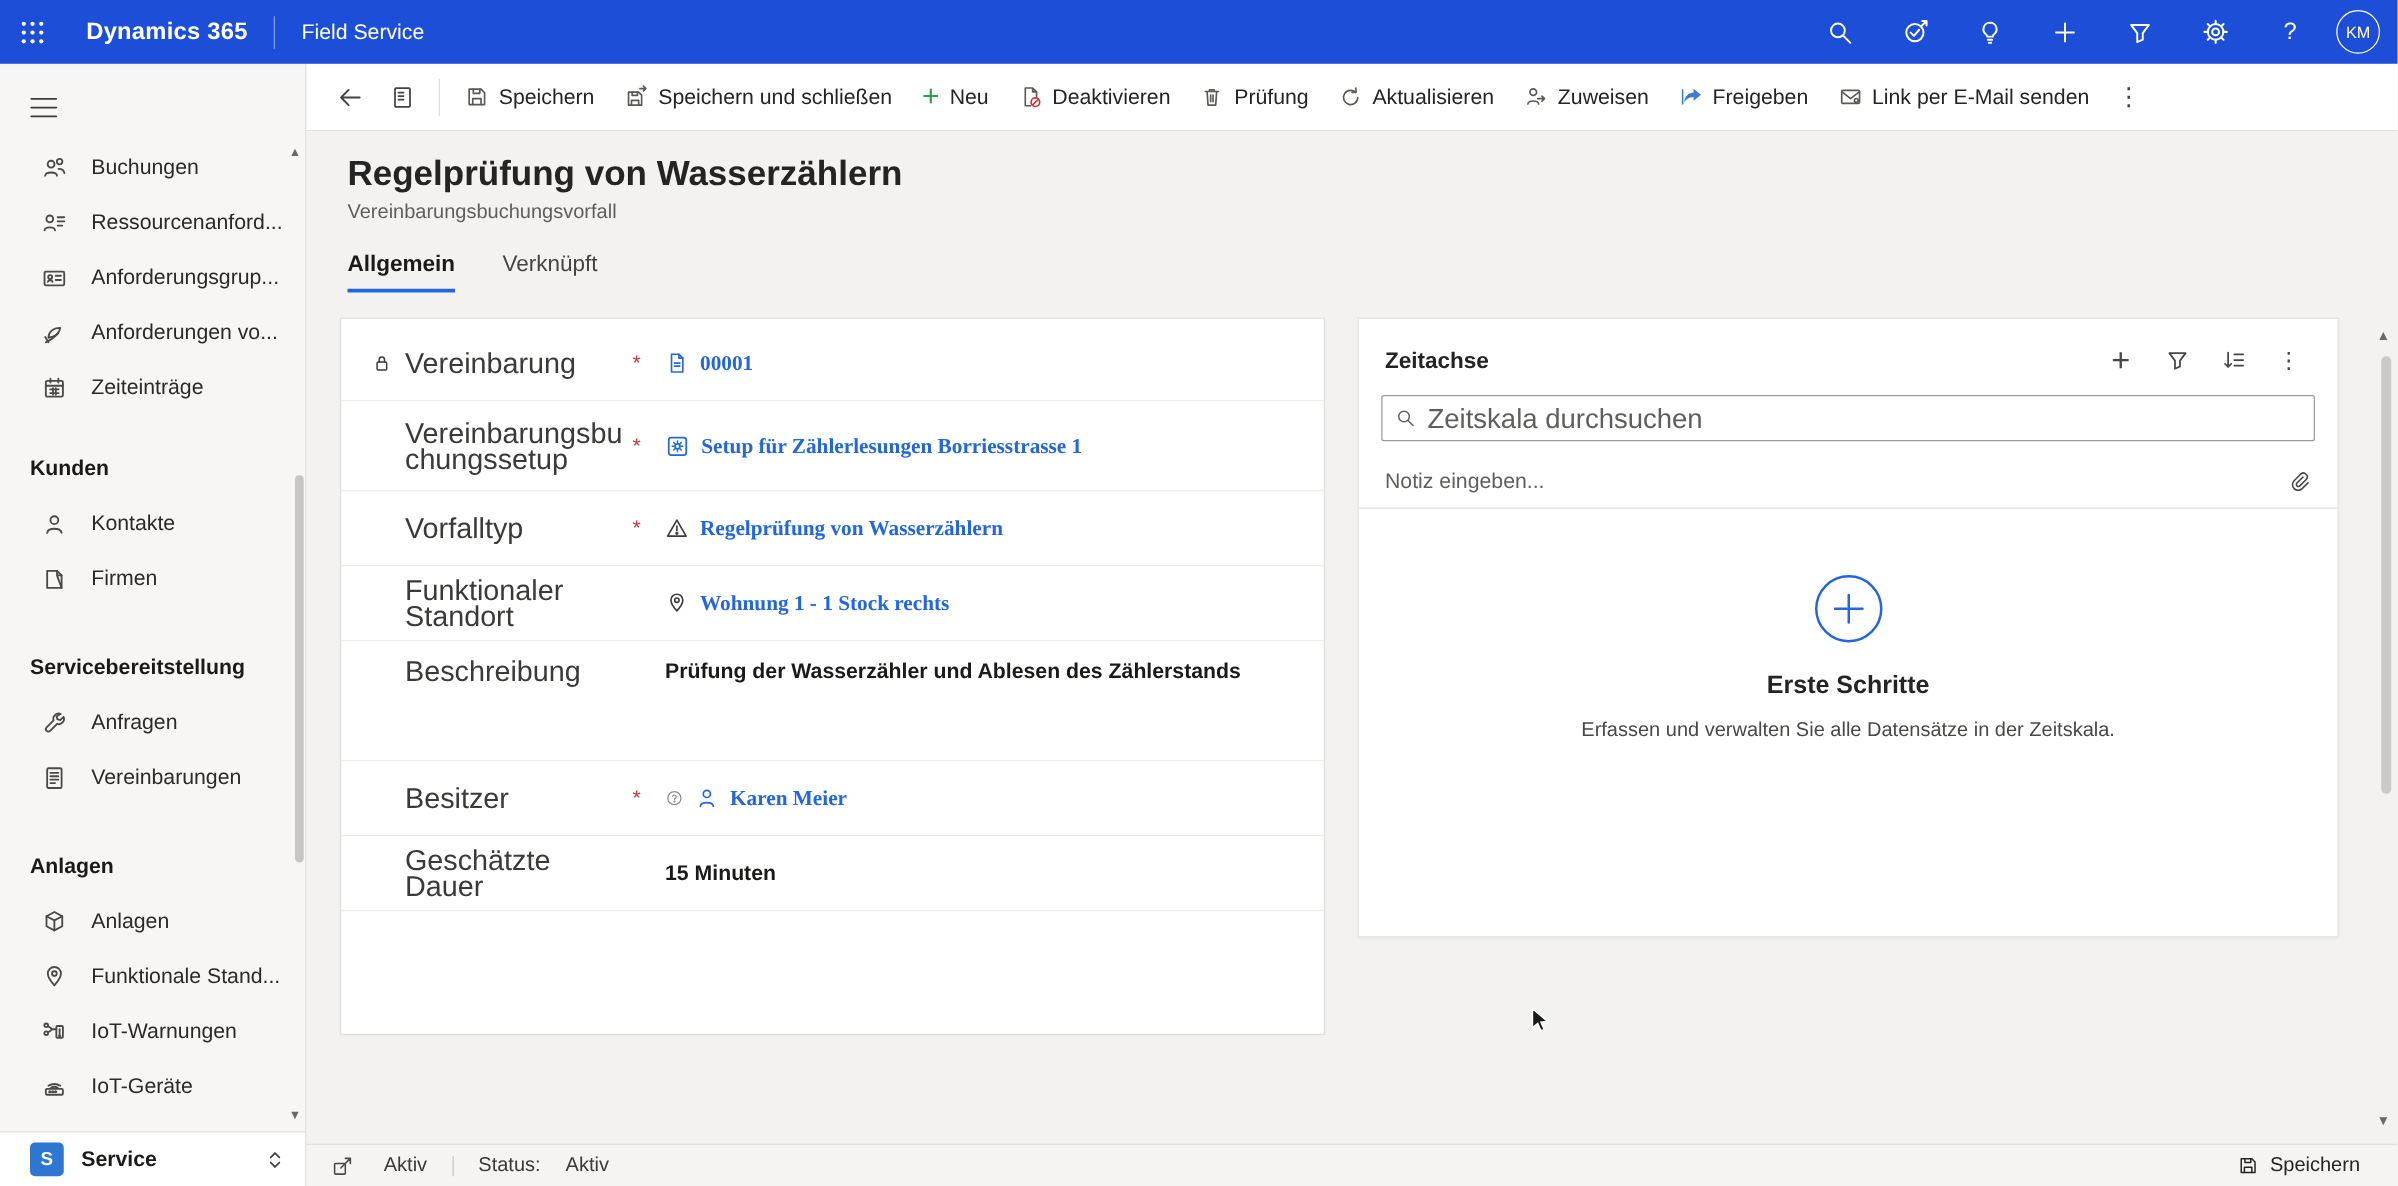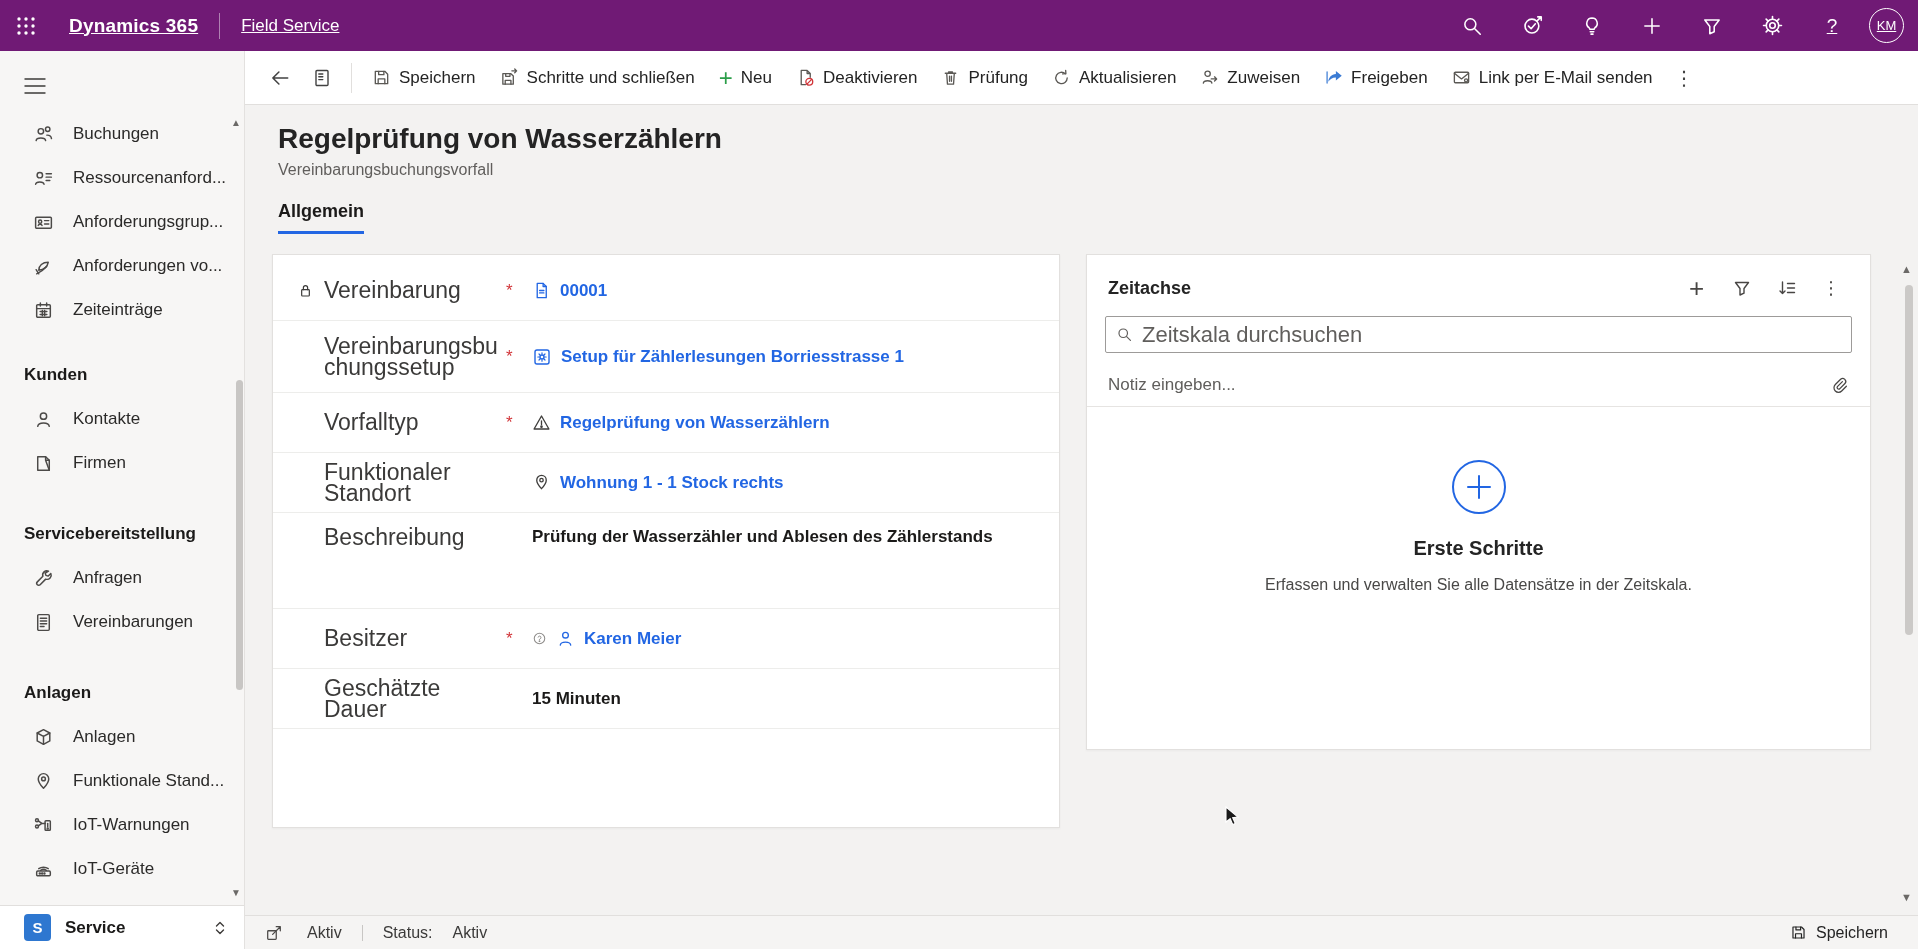--- a/index.html
+++ b/index.html
@@ -1,21 +1,21 @@
 <!DOCTYPE html>
 <html><head>
 <meta charset="utf-8">
 <style>
   * { margin:0; padding:0; box-sizing:border-box; }
   html,body { width:1918px; height:949px; overflow:hidden; font-family:"Liberation Sans",sans-serif; background:#f3f2f1; }
   svg { display:block; }
   .st { fill:none; stroke:currentColor; stroke-width:1.4; stroke-linecap:round; stroke-linejoin:round; }
 
   
-  .topbar { position:absolute; left:0; top:0; width:1918px; height:51px; background:#701a75; display:flex; align-items:center; color:#fff; z-index:30;text-decoration:underline; }
+  .topbar { position:absolute; left:0; top:0; width:1918px; height:51px; background:#1d4ed8; display:flex; align-items:center; color:#fff; z-index:30; }
   .waffle { width:51px; height:51px; display:flex; align-items:center; justify-content:center; cursor:pointer; }
   .brand { font-size:19px; font-weight:700; margin-left:18px; letter-spacing:.2px; }
   .tb-div { width:1px; height:26px; background:rgba(255,255,255,.45); margin:0 21px; }
   .appname { font-size:17px; font-weight:400; }
   .tb-right { margin-left:auto; display:flex; align-items:center; gap:14px; padding-right:14px; }
   .tb-ic { width:46px; height:46px; display:flex; align-items:center; justify-content:center; cursor:pointer; color:#fff; }
   .tb-q { font-size:19px; }
   .avatar { width:35px; height:35px; border:1.6px solid #fff; border-radius:50%; display:flex; align-items:center; justify-content:center; font-size:13px; font-weight:400; cursor:pointer; }
 
   
@@ -44,34 +44,34 @@
   .cmd-btn .cic { color:#5b5955; }
   .plus-green { color:#2b9e49; font-size:24px; font-weight:400; line-height:18px; }
   .cmd-more { width:40px; height:44px; display:flex; align-items:center; justify-content:center; font-size:20px; color:#424242; cursor:pointer; letter-spacing:1px; }
 
   .content { position:absolute; left:0; top:54px; right:0; bottom:34px; background:#f3f2f1; }
 
   .page-head { position:absolute; left:33px; top:18px; }
   .page-title { font-size:28px; font-weight:700; color:#242424; }
   .page-sub { font-size:16px; color:#605e5c; margin-top:6px; }
 
-  .tabs { position:absolute; left:33px; top:96px; display:flex; gap:38px;flex-direction:column; }
+  .tabs { position:absolute; left:33px; top:96px; display:flex; gap:38px; }
   .tab { font-size:18px; padding-bottom:9px; cursor:pointer; color:#444; }
   .tab.active { font-weight:700; color:#1b1a19; border-bottom:3px solid #2266e3; }
 
   .card { background:#fff; border:1px solid #e2e0de; box-shadow:0 1px 2px rgba(0,0,0,.04); }
   .form-card { position:absolute; left:27px; top:149px; width:788px; height:574px; padding-top:6px; }
   .frow { position:relative; display:flex; align-items:center; padding-left:51px; padding-right:10px; border-bottom:1px solid #ededeb; }
   .frow:last-child { border-bottom:none; }
   .h60{height:60px;} .h72{height:72px;} .h96{height:96px;}
   .frow.top { align-items:flex-start; padding-top:14px; }
   .flabel { width:178px; font-size:23px; color:#3b3a39; line-height:21px; overflow-wrap:anywhere; }
   .freq { width:18px; color:#d13438; font-size:17px; padding-left:4px; }
   .fval { display:flex; align-items:center; gap:9px; margin-left:12px; }
-  .link { color:#2266e3; font-size:17px; font-weight:700; cursor:pointer; }
+  .link { color:#2266e3; font-size:17px; font-weight:700; cursor:pointer;font-family:Liberation Serif, serif; }
   .plainv { color:#1b1a19; font-size:17px; font-weight:700; }
   .lockpos { position:absolute; left:24px; color:#3b3a39; }
   .bluei { color:#2266e3; } .darki { color:#3f3e3c; } .grayi { color:#8f8d8b; }
   .filler { height:40px; }
 
   
   .tl-card { position:absolute; left:841px; top:149px; width:785px; height:496px; }
   .tl-head { display:flex; align-items:center; padding:18px 22px 0 21px; }
   .tl-title { font-size:18px; font-weight:700; color:#242424; }
   .tl-icons { margin-left:auto; display:flex; align-items:center; gap:12px; }
@@ -346,21 +346,21 @@
       <span>Speichern</span>
     </div>
     <div class="cmd-btn">
       <span class="cic">
           <svg width="19" height="19" viewBox="0 0 20 20" class="st">
             <path d="M3 6h8.5l2.5 2.5V17H3z"></path>
             <path d="M6 6v2.8h4.5V6M5.5 17v-4h6v4"></path>
             <path d="M12.5 3h5M17.5 3l-2-2M17.5 3l-2 2"></path>
           </svg>
         </span>
-      <span>Schritte und schließen</span>
+      <span>Speichern und schließen</span>
     </div>
     <div class="cmd-btn">
       <span class="plus-green">+</span>
       <span>Neu</span>
     </div>
     <div class="cmd-btn">
       <span class="cic">
           <svg width="19" height="19" viewBox="0 0 20 20" class="st">
             <path d="M5.5 2.5h6.2L15 5.8v4M11.7 2.5v3.3H15M5.5 2.5v15h4.5"></path>
             <circle cx="14" cy="14.5" r="3.6" stroke="#d13438"></circle>

